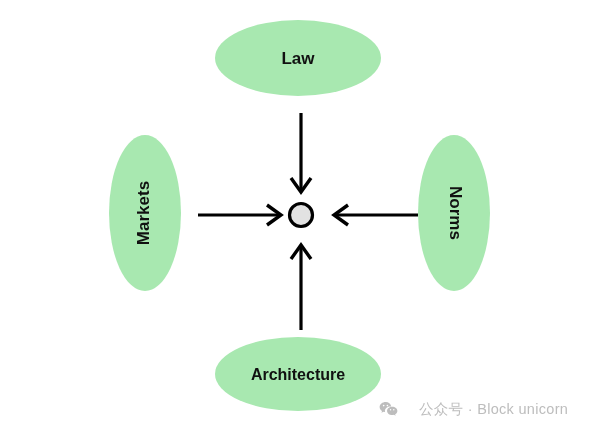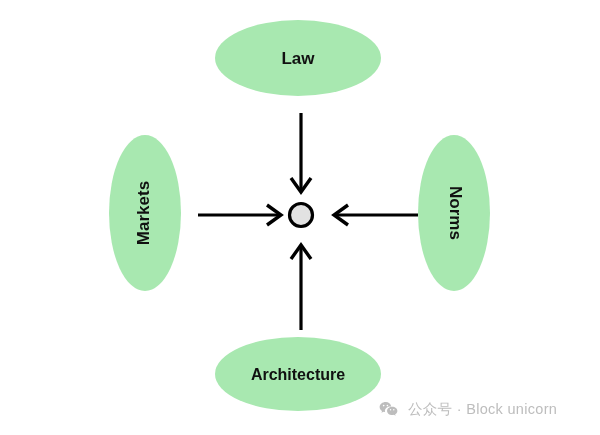--- a/index.html
+++ b/index.html
@@ -56,21 +56,21 @@
     stroke-width: 3.4;
     stroke-linecap: butt;
     stroke-linejoin: miter;
   }
   #watermark {
     position: absolute;
     left: 379px;
     top: 400px;
     display: flex;
     align-items: center;
-    gap: 10px;
+    gap: 21px;
     color: #bdbdbd;
     font-size: 14.5px;
     letter-spacing: 0.3px;
     user-select: none;
     white-space: nowrap;
   }
   #watermark .wm-text {
     font-family: "Liberation Sans", "DejaVu Sans", sans-serif;
     color: #bdbdbd;
   }

